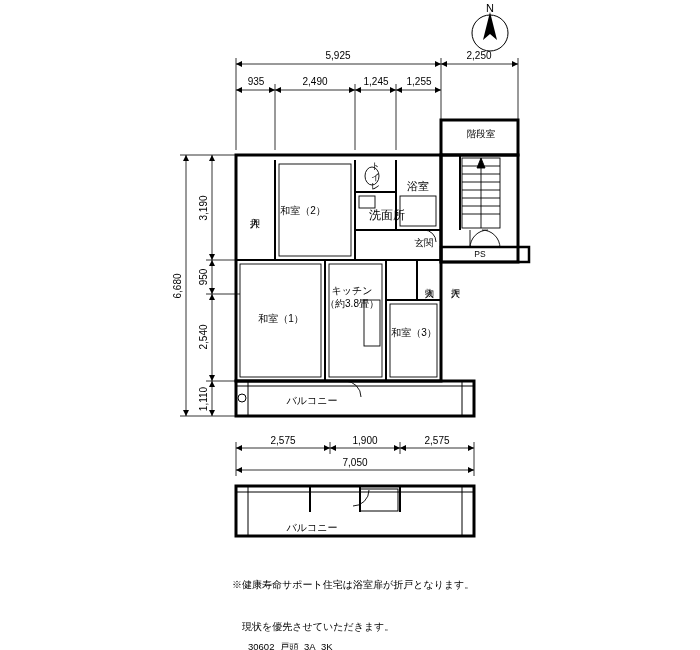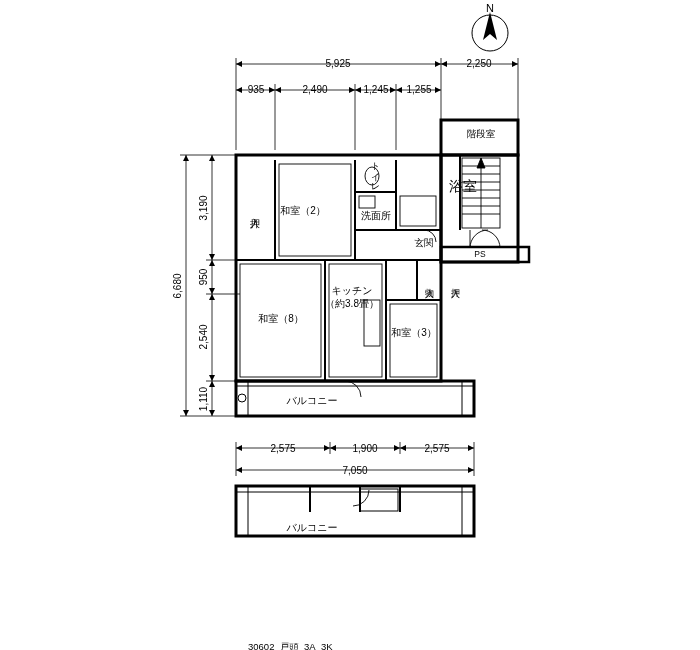--- a/index.html
+++ b/index.html
@@ -8,21 +8,21 @@
     background:#ffffff;
     font-family:"Liberation Sans", sans-serif;
     color:#000;
     position:relative;
     overflow:hidden;
   }
   .plan{position:absolute;left:0;top:0;width:700px;height:650px;}
   .lbl{position:absolute;font-size:10px;line-height:11px;white-space:nowrap;}
   .lbl.c{transform:translate(-50%,-50%);}
   .vtext{position:absolute;font-size:10px;line-height:11px;writing-mode:vertical-rl;text-orientation:upright;transform:translate(-50%,-50%);}
-  .dimtxt{position:absolute;font-size:10px;transform:translate(-50%,-50%);white-space:nowrap;margin-top:8px;}
+  .dimtxt{position:absolute;font-size:10px;transform:translate(-50%,-50%);white-space:nowrap;}
   .vdimtxt{position:absolute;font-size:10px;transform:translate(-50%,-50%) rotate(-90deg);white-space:nowrap;}
   .note{position:absolute;font-size:10px;line-height:14px;white-space:nowrap;}
   .caption{position:absolute;font-size:11px;transform:translateX(-50%);white-space:nowrap;}
   .code{position:absolute;font-size:9.5px;white-space:nowrap;}
   svg{position:absolute;left:0;top:0;}
 </style>
 </head>
 <body>
 
 <div class="plan">
@@ -221,33 +221,35 @@
 <div class="vdimtxt" style="left:203px;top:399px;">1,110</div>
 
 <div class="dimtxt" style="left:283px;top:440px;">2,575</div>
 <div class="dimtxt" style="left:365px;top:440px;">1,900</div>
 <div class="dimtxt" style="left:437px;top:440px;">2,575</div>
 <div class="dimtxt" style="left:355px;top:462px;">7,050</div>
 
 <div class="vtext" style="left:255px;top:210px;">押入</div>
 <div class="lbl c" style="left:303px;top:210px;">和室（2）</div>
 <div class="vtext" style="left:375px;top:171px;font-size:9px;">トイレ</div>
-<div class="lbl c" style="left:418px;top:186px;font-size:14px;margin-left:45px;">浴室</div>
-<div class="lbl c" style="left:376px;top:215px;font-size:10px;">洗面所</div>
+<div class="lbl c" style="left:418px;top:186px;font-size:11px;">浴室</div>
+<div class="lbl c" style="left:387px;top:215px;font-size:12px;">洗面所</div>
 <div class="lbl c" style="left:481px;top:133px;font-size:9.5px;">階段室</div>
 <div class="lbl c" style="left:424px;top:242px;font-size:9.5px;">玄関</div>
 <div class="lbl c" style="left:480px;top:254px;font-size:8.5px;">PS</div>
 <div class="vtext" style="left:429px;top:281px;font-size:9px;">物入</div>
 <div class="vtext" style="left:455px;top:281px;font-size:9px;">押入</div>
-<div class="lbl c" style="left:281px;top:318px;">和室（8）</div>
+<div class="lbl c" style="left:281px;top:318px;">和室（1）</div>
 <div class="lbl c" style="left:352px;top:290px;">キッチン</div>
 <div class="lbl c" style="left:352px;top:303px;">（約3.8畳）</div>
 <div class="lbl c" style="left:414px;top:332px;">和室（3）</div>
 <div class="lbl c" style="left:312px;top:400px;">バルコニー</div>
 <div class="lbl c" style="left:312px;top:527px;">バルコニー</div>
 
 <div class="lbl" style="left:486px;top:3px;font-size:11px;">N</div>
 
 
+<div class="note" style="left:232px;top:578px;">※健康寿命サポート住宅は浴室扉が折戸となります。</div>
+<div class="note" style="left:232px;top:620px;">　現状を優先させていただきます。</div>
 
 <div class="code" style="left:248px;top:641px;">30602_戸頭_3A_3K</div>
 
 </div>
 
 </body></html>

